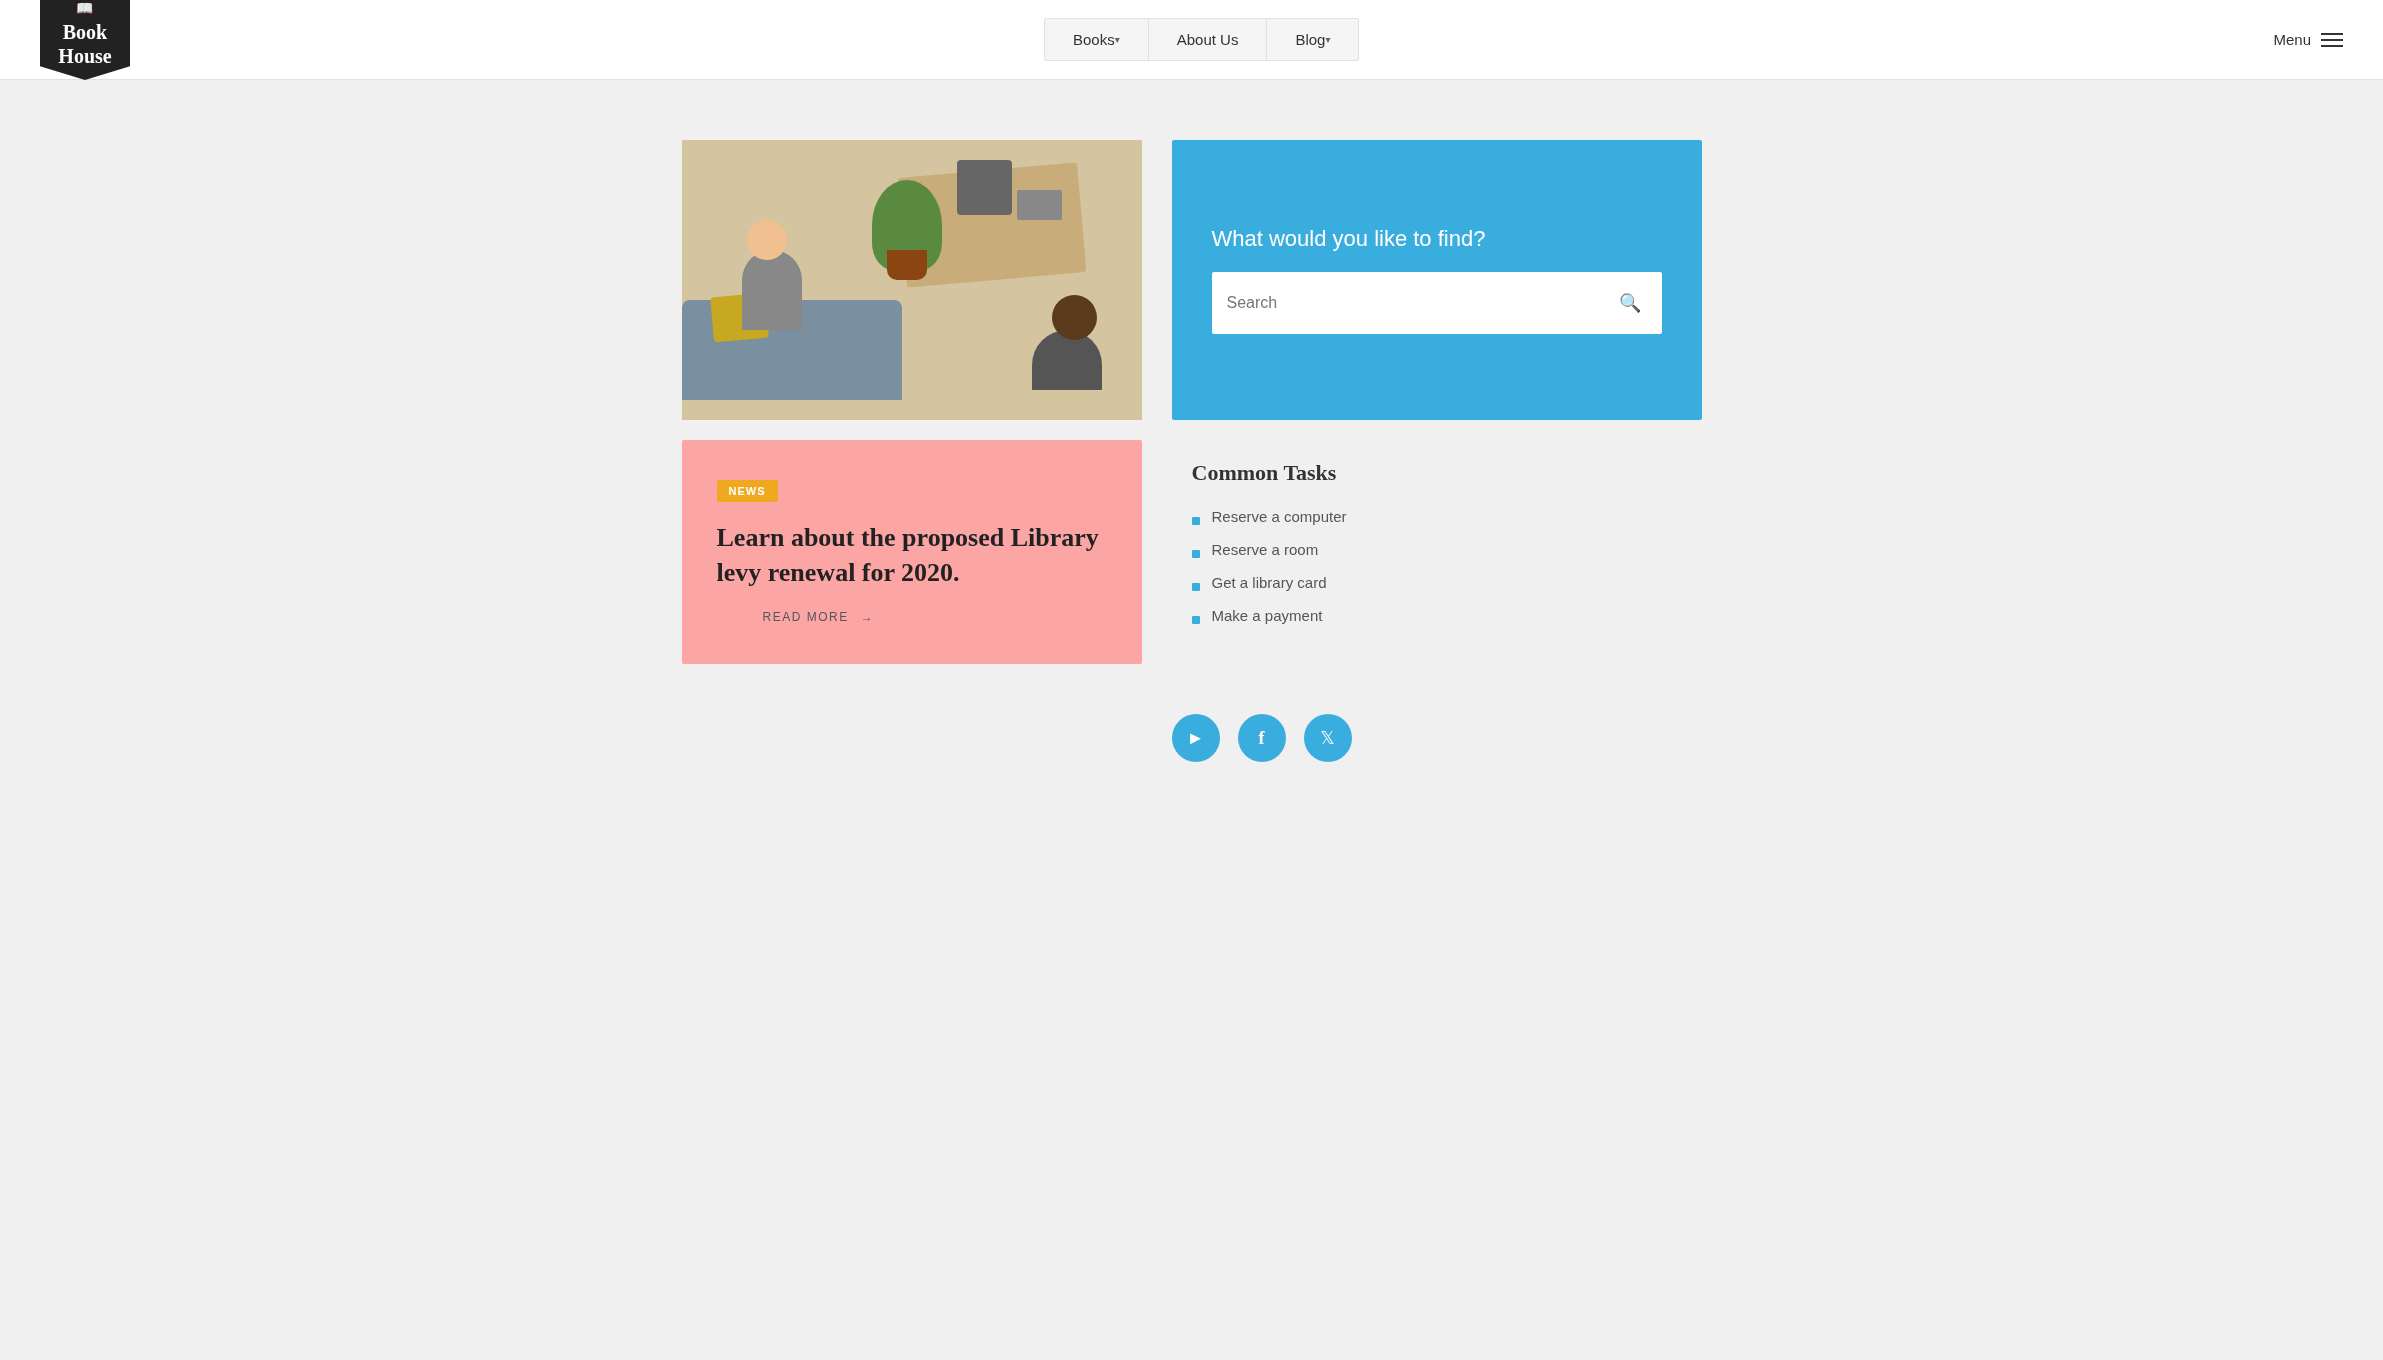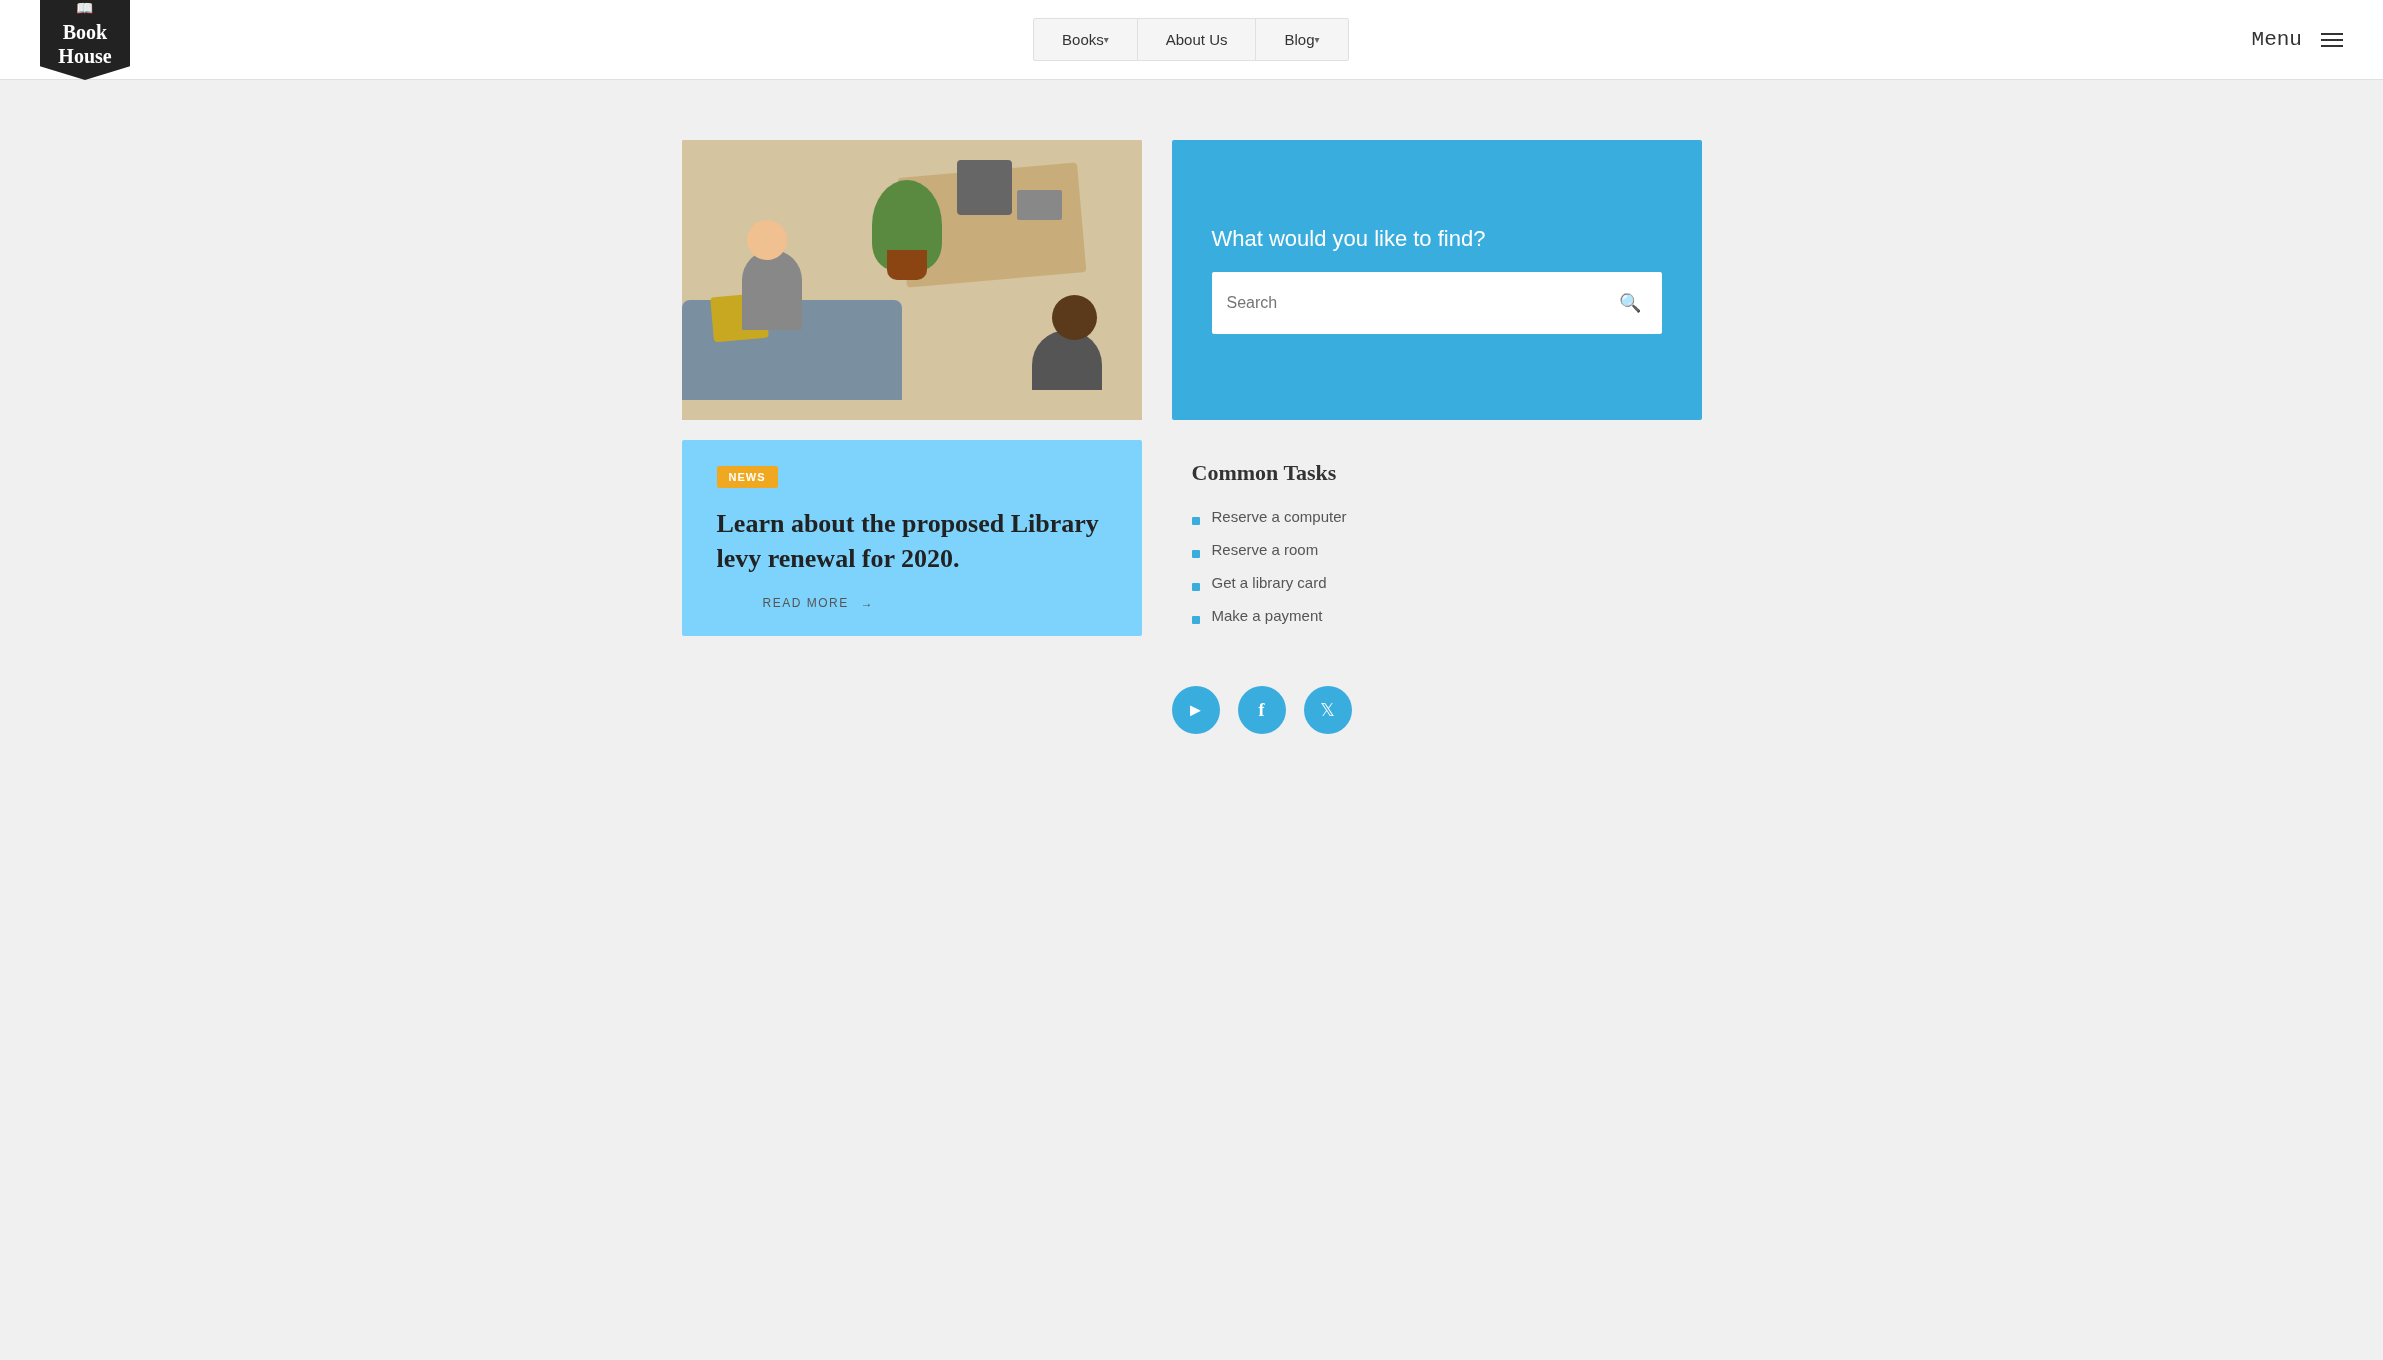--- a/index.html
+++ b/index.html
@@ -58,23 +58,23 @@
       display: flex;
       align-items: center;
       border-right: 1px solid #e0e0e0;
     }
     .nav-item:last-child { border-right: none; }
     .nav-chevron { font-size: 10px; color: #666; }
 
     .nav-right {
       display: flex;
       align-items: center;
-      gap: 19px;
-      font-family: Liberation Mono, monospace;
-      font-size: 21px;
+      gap: 10px;
+      font-family: Liberation Sans, sans-serif;
+      font-size: 15px;
       color: #333;
       cursor: pointer;
     }
     .hamburger {
       display: flex;
       flex-direction: column;
       gap: 4px;
       cursor: pointer;
     }
     .hamburger span {
@@ -267,22 +267,22 @@
     .bottom-section {
       display: flex;
       gap: 30px;
       margin-top: 20px;
       align-items: flex-start;
     }
 
     
     .news-card {
       flex: 0 0 460px;
-      background: #7dd3fc;
-      padding: 26px 35px;
+      background: #fca5a5;
+      padding: 40px 35px;
       border-radius: 2px;
     }
     .news-badge {
       display: inline-block;
       background: #f0a820;
       color: #fff;
       font-family: Arial, sans-serif;
       font-size: 11px;
       font-weight: bold;
       letter-spacing: 1px;

